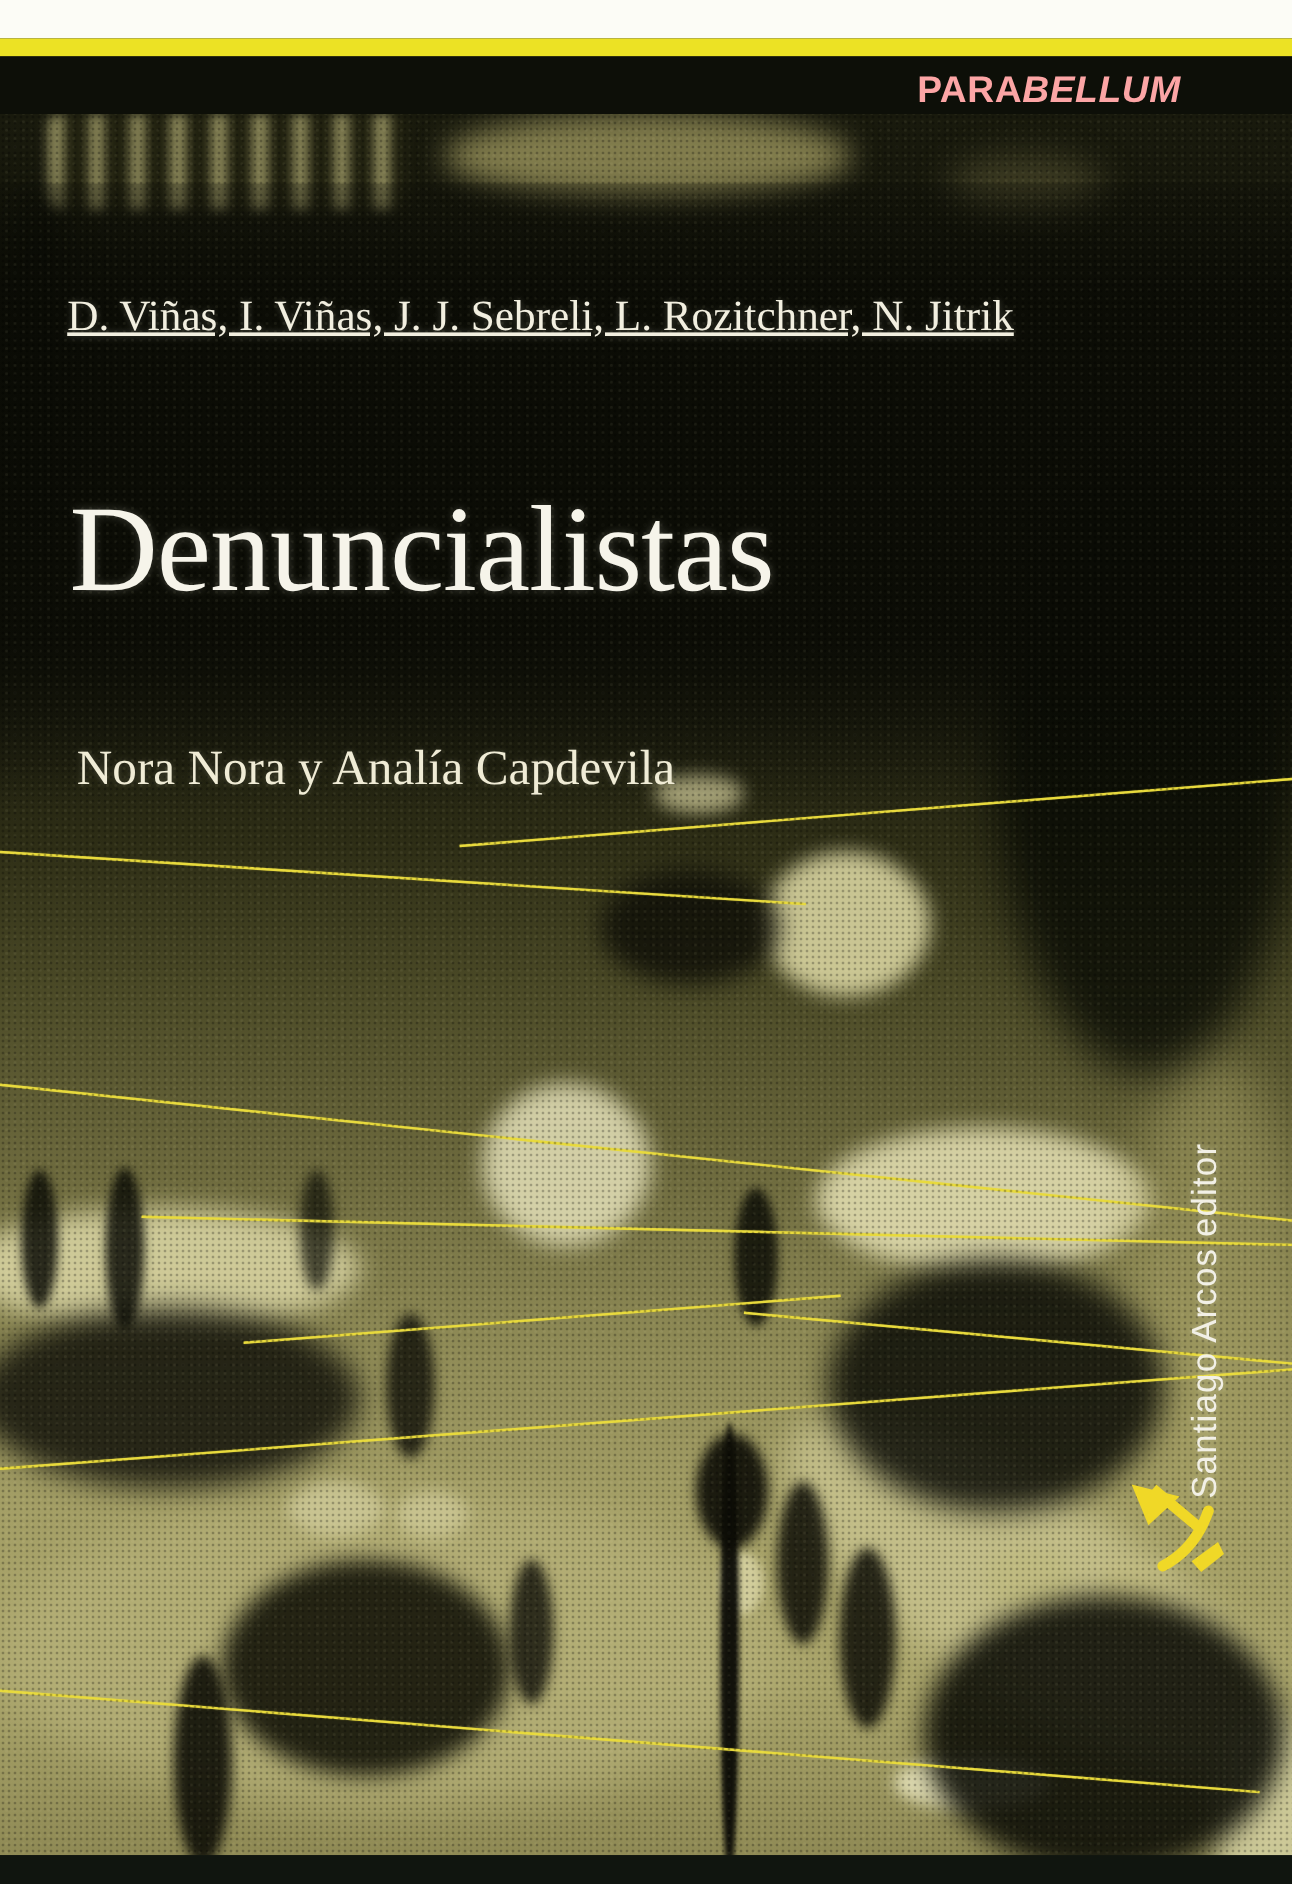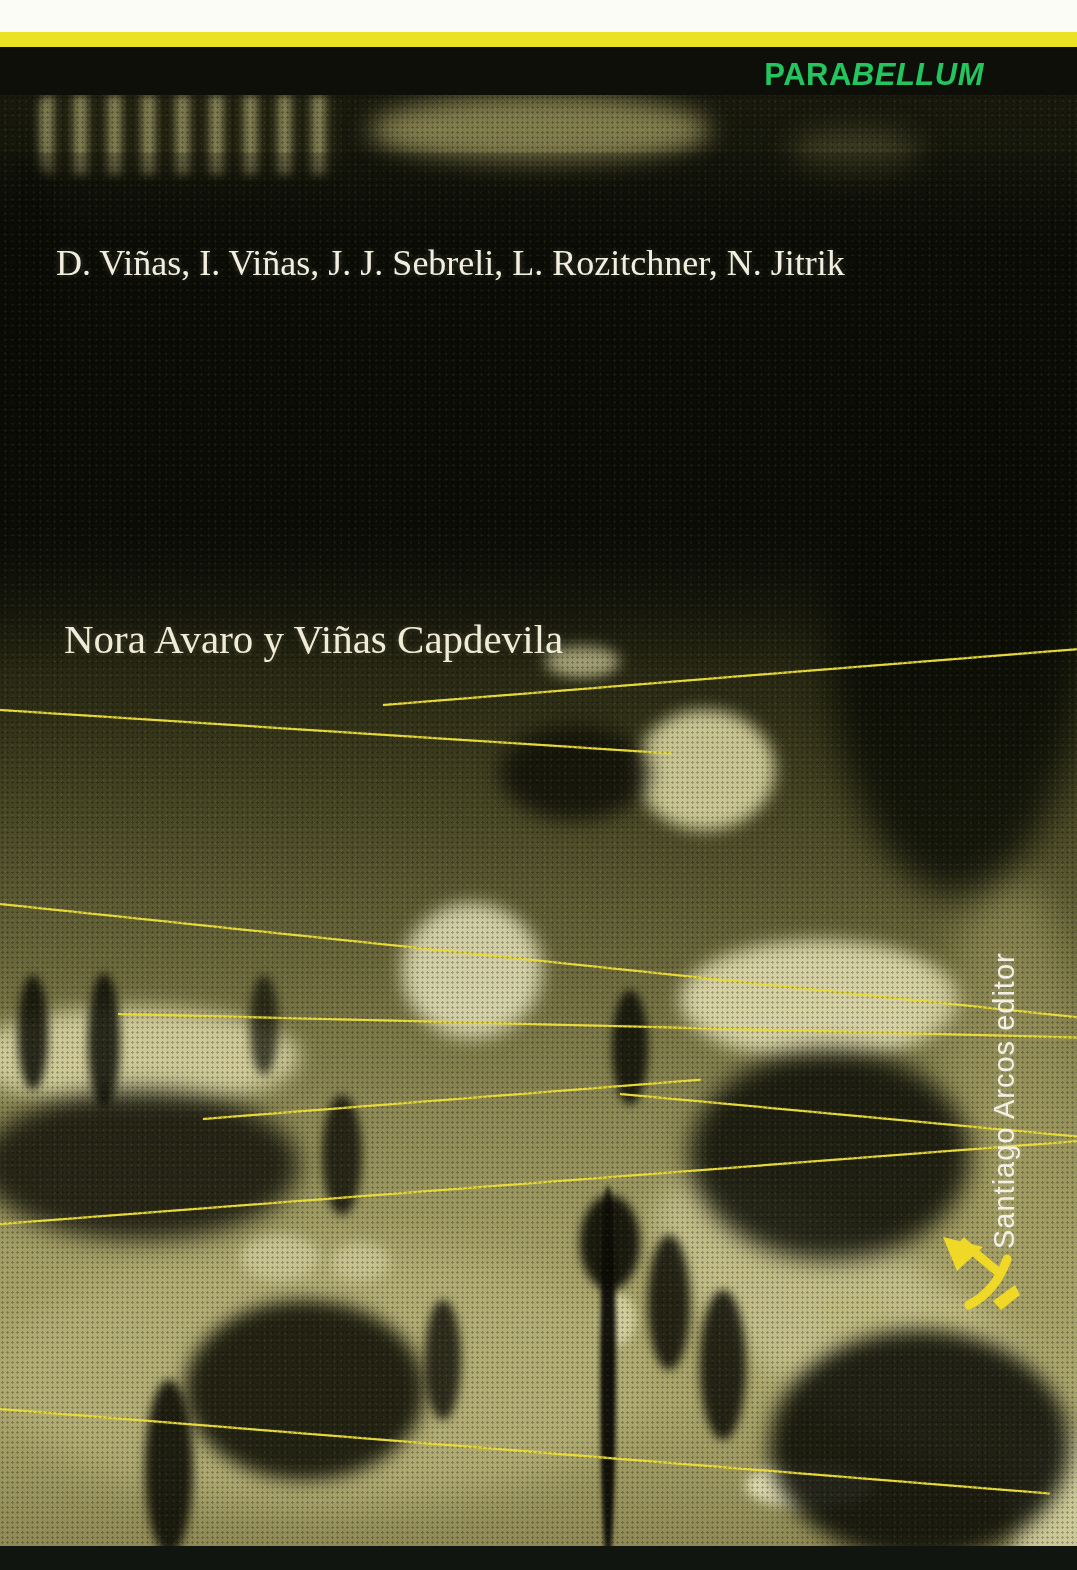--- a/index.html
+++ b/index.html
@@ -7,21 +7,21 @@
     position:relative; width:1077px; height:1570px; overflow:hidden;
     background:#10120a;
     font-family:"Liberation Serif", serif;
   }
   
   .margin-top{position:absolute;left:0;top:0;width:1077px;height:32px;background:#fcfcf6;}
   .stripe{position:absolute;left:0;top:32px;width:1077px;height:15px;background:#ece224;}
   .header{position:absolute;left:0;top:47px;width:1077px;height:48px;background:#0d0f08;
           display:flex;align-items:center;justify-content:flex-end;}
   .brand{padding-right:93px;font-family:"Liberation Sans",sans-serif;font-weight:bold;
-         font-size:31px;color:#22c55e;letter-spacing:.5px;line-height:1;padding-top:6px;}
+         font-size:31px;color:#fca5a5;letter-spacing:.5px;line-height:1;padding-top:6px;}
   .brand .it{font-style:italic;}
   
   .photo{position:absolute;left:0;top:95px;width:1077px;height:1451px;overflow:hidden;
     background:linear-gradient(180deg,#191a0d 0%,#15160b 8%,#121309 22%,#17180c 32%,
       #2e2e16 42%,#4a4926 50%,#6b683c 60%,#8d8955 70%,#a49f66 80%,#aaa56b 90%,#8f8a55 100%);}
   .blob{position:absolute;border-radius:50%;}
   .streaks{position:absolute;left:40px;top:0;width:300px;height:80px;border-radius:10px;
     background:repeating-linear-gradient(90deg,rgba(196,190,128,.85) 0 13px,rgba(35,35,16,.9) 13px 34px);
     filter:blur(5px);opacity:.8;}
   .darkveil{position:absolute;left:0;top:58px;width:1077px;height:520px;
@@ -29,21 +29,21 @@
       rgba(10,11,5,.88) 72%,rgba(10,11,5,0) 100%);}
   .grain{position:absolute;left:0;top:0;width:1077px;height:1451px;pointer-events:none;
     background-image:radial-gradient(rgba(0,0,0,.5) 1px,transparent 1.4px),
                      radial-gradient(rgba(235,230,180,.14) 1px,transparent 1.4px);
     background-size:5px 5px,7px 7px;background-position:0 0,2px 3px;opacity:.5;}
   .hairline{position:absolute;height:2px;background:#e8da3c;transform-origin:0 50%;
     box-shadow:0 0 1px rgba(232,218,60,.6);}
   
   .authors{position:absolute;left:56px;color:#f2efe0;font-size:36px;line-height:1;
     text-shadow:0 0 6px rgba(255,255,240,.22);white-space:nowrap;}
-  .a1{top:150px;} .a2{top:218px;}
+  .a1{top:150px;text-decoration:underline;} .a2{top:218px;}
   .title{position:absolute;left:58px;top:308px;margin:0;font-weight:normal;
     font-size:102px;line-height:1.1;color:#f6f4ea;letter-spacing:-1px;
     text-shadow:0 0 8px rgba(255,255,240,.22);white-space:nowrap;}
   .subtitle{position:absolute;left:64px;top:430px;font-style:italic;font-size:47px;
     color:#efe9cc;line-height:1.2;text-shadow:0 0 6px rgba(255,255,230,.2);white-space:nowrap;}
   .editors{position:absolute;left:64px;top:520px;font-size:41px;color:#f0ecd6;
     line-height:1.2;text-shadow:0 0 6px rgba(255,255,230,.2);white-space:nowrap;}
   .publisher{position:absolute;left:982px;top:828px;height:326px;width:44px;
     font-family:"Liberation Sans",sans-serif;font-size:29px;color:#f2f0e6;
     writing-mode:vertical-rl;transform:rotate(180deg);letter-spacing:1px;line-height:44px;
@@ -110,21 +110,22 @@
         <div class="hairline" style="left: 0px; top: 808px; width: 1083px; height: 2px; transform: rotate(6deg);"></div>
         <div class="hairline" style="left: 118px; top: 918px; width: 959px; height: 2px; transform: rotate(1.4deg);"></div>
         <div class="hairline" style="left: 203px; top: 1023px; width: 499px; height: 1.6px; transform: rotate(-4.5deg);"></div>
         <div class="hairline" style="left: 0px; top: 1128px; width: 1080px; height: 1.8px; transform: rotate(-4.4deg);"></div>
         <div class="hairline" style="left: 620px; top: 998px; width: 459px; height: 1.6px; transform: rotate(5.3deg);"></div>
         <div class="hairline" style="left: 0px; top: 1313px; width: 1053px; height: 2px; transform: rotate(4.6deg);"></div>
       </div>
     <div class="grain"></div>
 
     <div class="authors a1">D. Viñas, I. Viñas, J. J. Sebreli, L. Rozitchner, N. Jitrik</div>
-    <div class="editors">Nora Avaro y Viñas Capdevila</div>
+    <h1 class="title">Denuncialistas</h1>
+    <div class="editors">Nora Nora y Analía Capdevila</div>
 
     <div class="publisher">Santiago Arcos editor</div>
 
     <svg class="logo" viewBox="0 0 80 80" xmlns="http://www.w3.org/2000/svg">
       <g fill="#f0d827" stroke="none">
         <polygon points="2,2 42,12 16,36"></polygon>
         <rect x="14" y="18" width="52" height="9" transform="rotate(40 40 22)"></rect>
         <polygon points="52,66 74,50 79,60 60,75"></polygon>
       </g>
       <path d="M66,24 Q55,56 28,70" fill="none" stroke="#f0d827" stroke-width="9" stroke-linecap="round"></path>

